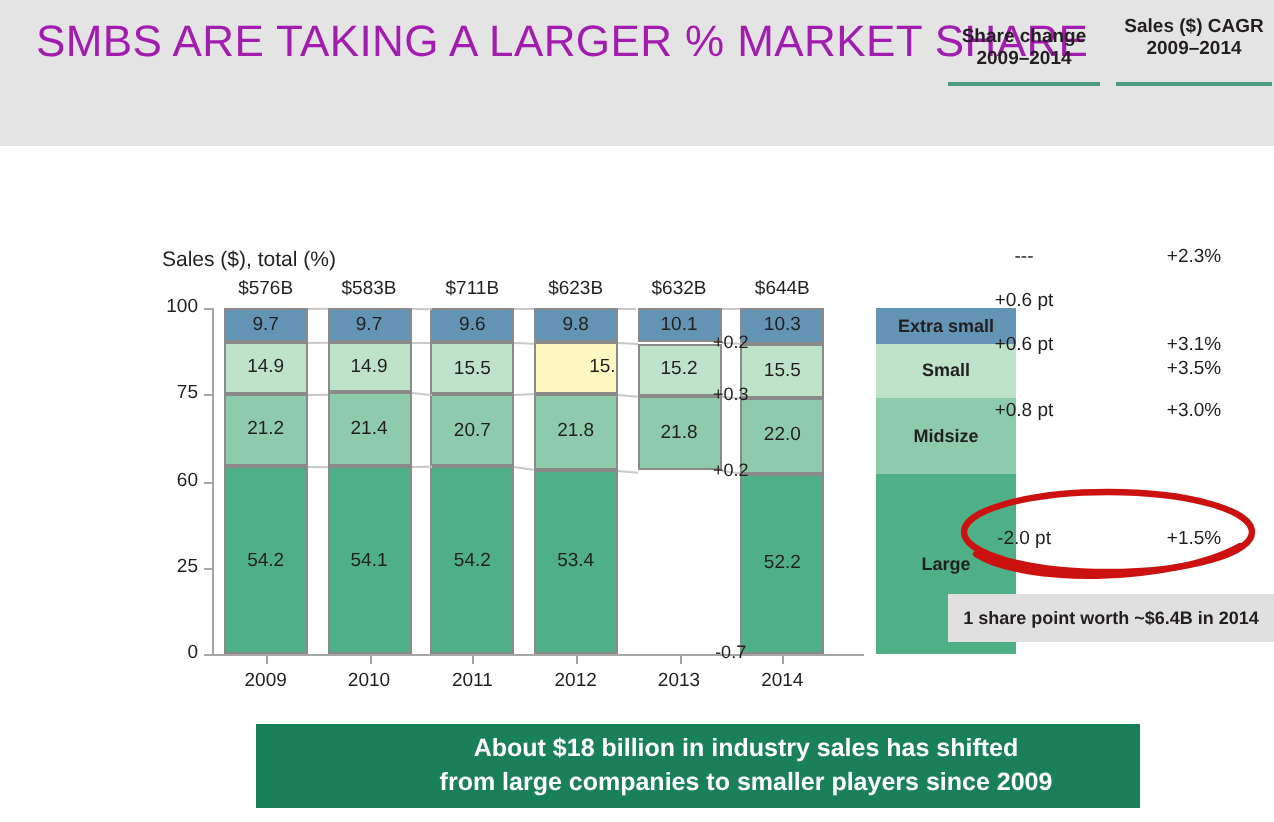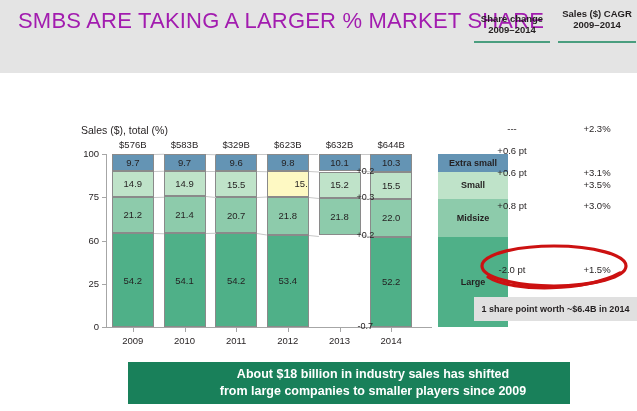--- a/index.html
+++ b/index.html
@@ -281,21 +281,21 @@
         <div class="seg" style="background: rgb(141, 203, 171); bottom: 93.593px; height: 37.022px;">21.4</div>
         <div class="seg" style="background: rgb(191, 227, 201); bottom: 130.615px; height: 25.777px;">14.9</div>
         <div class="seg" style="background: rgb(100, 148, 180); bottom: 156.392px; height: 16.781px;">9.7</div>
         <div class="bar-total">$583B</div>
       </div>
       <div class="bar-col" style="left: 108.167px; height: 173px;">
         <div class="seg" style="background: rgb(79, 176, 136); bottom: 0px; height: 93.766px;">54.2</div>
         <div class="seg" style="background: rgb(141, 203, 171); bottom: 93.766px; height: 35.811px;">20.7</div>
         <div class="seg" style="background: rgb(191, 227, 201); bottom: 129.577px; height: 26.815px;">15.5</div>
         <div class="seg" style="background: rgb(100, 148, 180); bottom: 156.392px; height: 16.608px;">9.6</div>
-        <div class="bar-total">$329B</div>
+        <div class="bar-total">$711B</div>
       </div>
       <div class="bar-col" style="left: 159.833px; height: 173px;">
         <div class="seg" style="background: rgb(79, 176, 136); bottom: 0px; height: 92.382px;">53.4</div>
         <div class="seg" style="background: rgb(141, 203, 171); bottom: 92.382px; height: 37.714px;">21.8</div>
         <div class="seg" style="background: #fef9c3; bottom: 130.096px; height: 25.95px; padding-left: 32px;">15.0</div>
         <div class="seg" style="background: rgb(100, 148, 180); bottom: 156.046px; height: 16.954px;">9.8</div>
         <div class="bar-total">$623B</div>
       </div>
       <div class="bar-col" style="left: 211.5px; height: 173px;">
         <div class="seg" style="background: rgb(141, 203, 171); bottom: 91.517px; height: 37.714px;">21.8</div>

